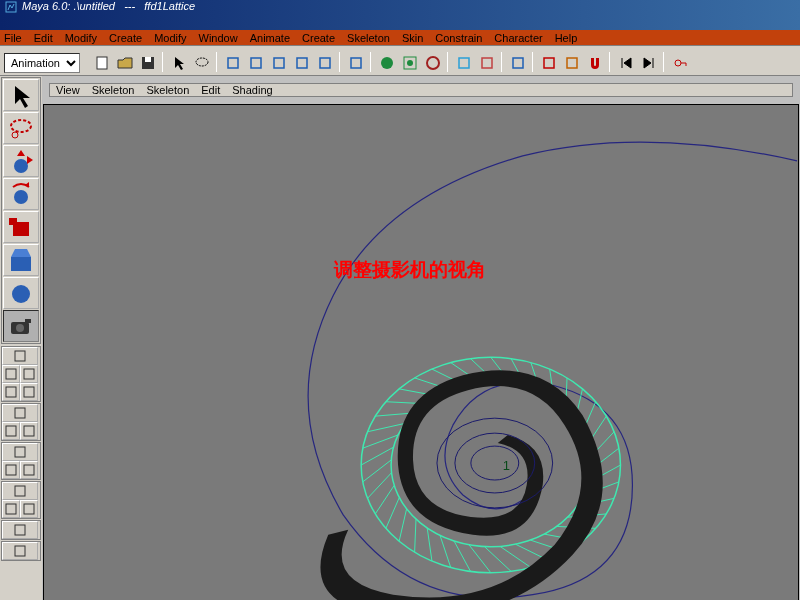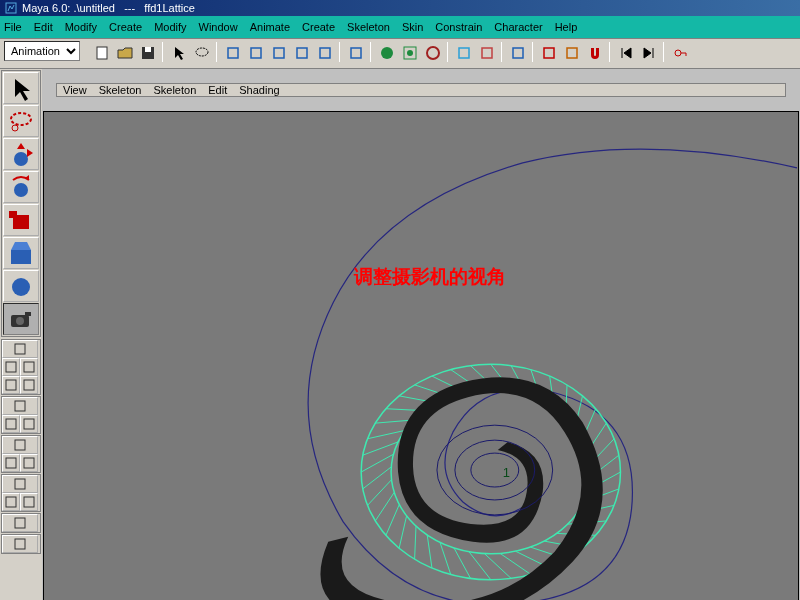--- a/index.html
+++ b/index.html
@@ -1,35 +1,35 @@
 <!DOCTYPE html>
 <html><head>
 <meta charset="utf-8">
 <style>
 * { margin: 0; padding: 0; box-sizing: border-box; }
 body { font-family: "Microsoft Sans Serif", Arial, sans-serif; font-size: 11px; background: #c0c0c0; width: 800px; height: 600px; overflow: hidden; }
-.titlebar { background: linear-gradient(to right, #0a246a, #3a6ea5); color: #fff; height: 16px; display: flex; align-items: center; padding: 0 4px; font-size: 11px; }
+.titlebar { background: linear-gradient(to right, #0a246a, #3a6ea5); color: #fff; height: 30px; display: flex; align-items: flex-start; padding: 0 4px; font-size: 11px; font-style: italic; }
 .titlebar .icon { width: 14px; height: 14px; margin-right: 4px; display: inline-flex; align-items: center; justify-content: center; }
-.menubar { background: #14b8a6; height: 23px; display: flex; align-items: center; padding: 0 4px; border-bottom: 1px solid #808080; }
+.menubar { background: #c2410c; height: 16px; display: flex; align-items: center; padding: 0 4px; border-bottom: 1px solid #808080; }
 .menubar span { margin-right: 12px; cursor: default; }
-.toolbar { background: #d4d0c8; height: 30px; display: flex; align-items: flex-start; padding: 2px 4px; border-bottom: 1px solid #808080; gap: 10px; }
+.toolbar { background: #d4d0c8; height: 30px; display: flex; align-items: flex-end; padding: 2px 4px; border-bottom: 1px solid #808080; gap: 10px; }
 .combo { background: #fff; border: 1px inset #808080; height: 20px; font-size: 11px; padding: 0 2px; width: 76px; }
 .tbtn { width: 22px; height: 22px; border: 1px solid #d4d0c8; display: inline-flex; align-items: center; justify-content: center; background: #d4d0c8; cursor: default; }
 .sep { width: 1px; height: 20px; background: #808080; margin: 0 3px; border-right: 1px solid #fff; }
 .main { display: flex; height: 534px; }
 .sidebar { width: 42px; background: #d4d0c8; display: flex; flex-direction: column; }
 .toolbox { border: 1px solid #808080; margin: 1px; background: #d4d0c8; display: flex; flex-direction: column; padding: 1px; gap: 1px; }
 .toolbox .tool { width: 36px; height: 32px; border: 1px outset #fff; background: #d4d0c8; display: flex; align-items: center; justify-content: center; cursor: default; }
 .toolbox .tool.active { border: 1px inset #808080; background: #b0b0b0; }
 .shelf { border: 1px solid #808080; margin: 1px; display: flex; flex-direction: column; }
 .shelf .row2 { display: flex; }
 .shelf .cell { width: 18px; height: 18px; border: 1px outset #fff; display: flex; align-items: center; justify-content: center; background: #d4d0c8; }
 .shelf .cell.full { width: 36px; }
 .viewport-wrap { flex: 1; display: flex; flex-direction: column; }
-.viewmenu { background: #d4d0c8; height: 16px; display: flex; align-items: center; padding: 0 6px; border: 1px solid #808080; margin: 14px; font-size: 11px; gap: 12px; }
+.viewmenu { background: #d4d0c8; height: 16px; display: flex; align-items: center; padding: 0 6px; border: 1px solid #808080; margin: 7px; font-size: 11px; gap: 12px; }
 .viewport { flex: 1; background: #7a7a7a; border: 1px solid #000; margin: 0 1px 1px 1px; position: relative; }
 .anno { position: absolute; color: #ff0000; font-weight: bold; font-size: 19px; font-family: "SimHei", sans-serif; }
 svg.scene { width: 100%; height: 100%; }
 </style>
 </head>
 <body>
 
 <div class="titlebar">
   <span class="icon">
     <svg width="14" height="14">
@@ -421,16 +421,16 @@
               <line x1="571.6373471183699" y1="326.62616460750564" x2="547.557029062972" y2="352.2903442944887" stroke="#3fe8b0" stroke-width="1"></line>
               <line x1="576.399484277368" y1="343.10507777565505" x2="547.802116666296" y2="365.15606642728153" stroke="#3fe8b0" stroke-width="1"></line>
             </g>
         </g>
         <path d="M 285 430 Q 255 500 340 510 Q 460 525 530 450 Q 585 390 540 310 Q 500 250 420 270 Q 350 290 355 360 Q 360 420 430 430 Q 490 438 500 380 Q 505 340 465 330 L 455 338 Q 490 345 484 380 Q 478 418 428 412 Q 372 405 370 355 Q 368 300 425 285 Q 490 268 522 320 Q 560 380 512 440 Q 450 505 350 490 Q 280 478 305 425 Z" fill="#1a1a1a" stroke="none"></path>
         <ellipse cx="452" cy="358" rx="58" ry="45" fill="none" stroke="#1a1a6a" stroke-width="1"></ellipse>
         <ellipse cx="452" cy="358" rx="40" ry="30" fill="none" stroke="#1a1a6a" stroke-width="1"></ellipse>
         <ellipse cx="452" cy="358" rx="24" ry="17" fill="none" stroke="#1a1a6a" stroke-width="1"></ellipse>
         <text x="460" y="365" font-size="13" fill="#0a4a1a">1</text>
       </svg>
-      <div class="anno" style="left:290px;top:152px;margin-left:20px;">调整摄影机的视角</div>
+      <div class="anno" style="left:290px;top:152px;">调整摄影机的视角</div>
     </div>
   </div>
 </div>
 
 </body></html>

